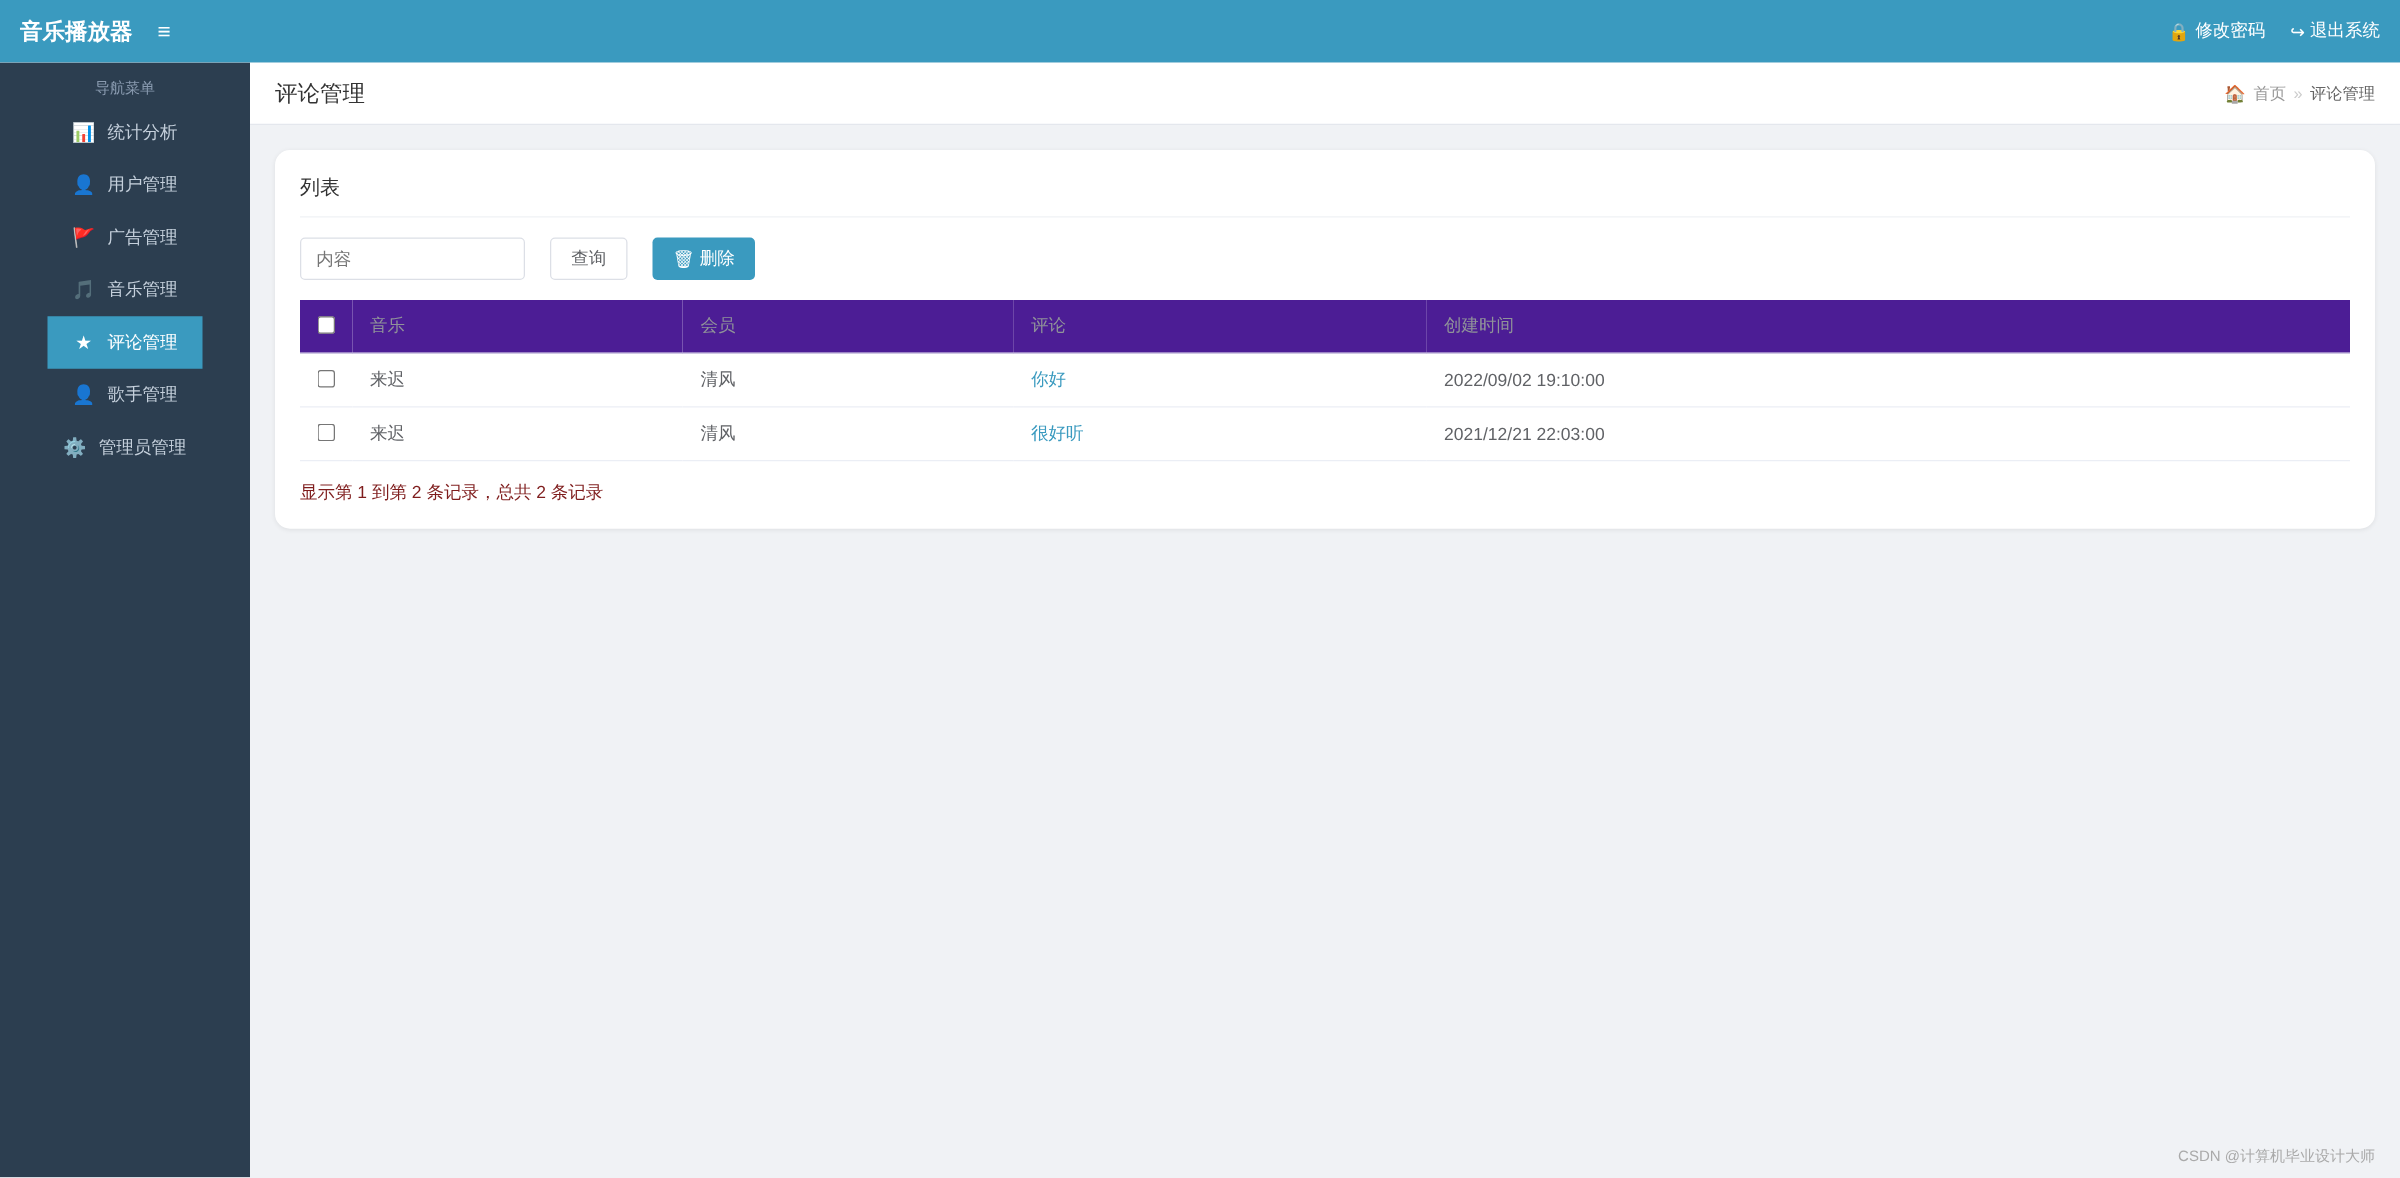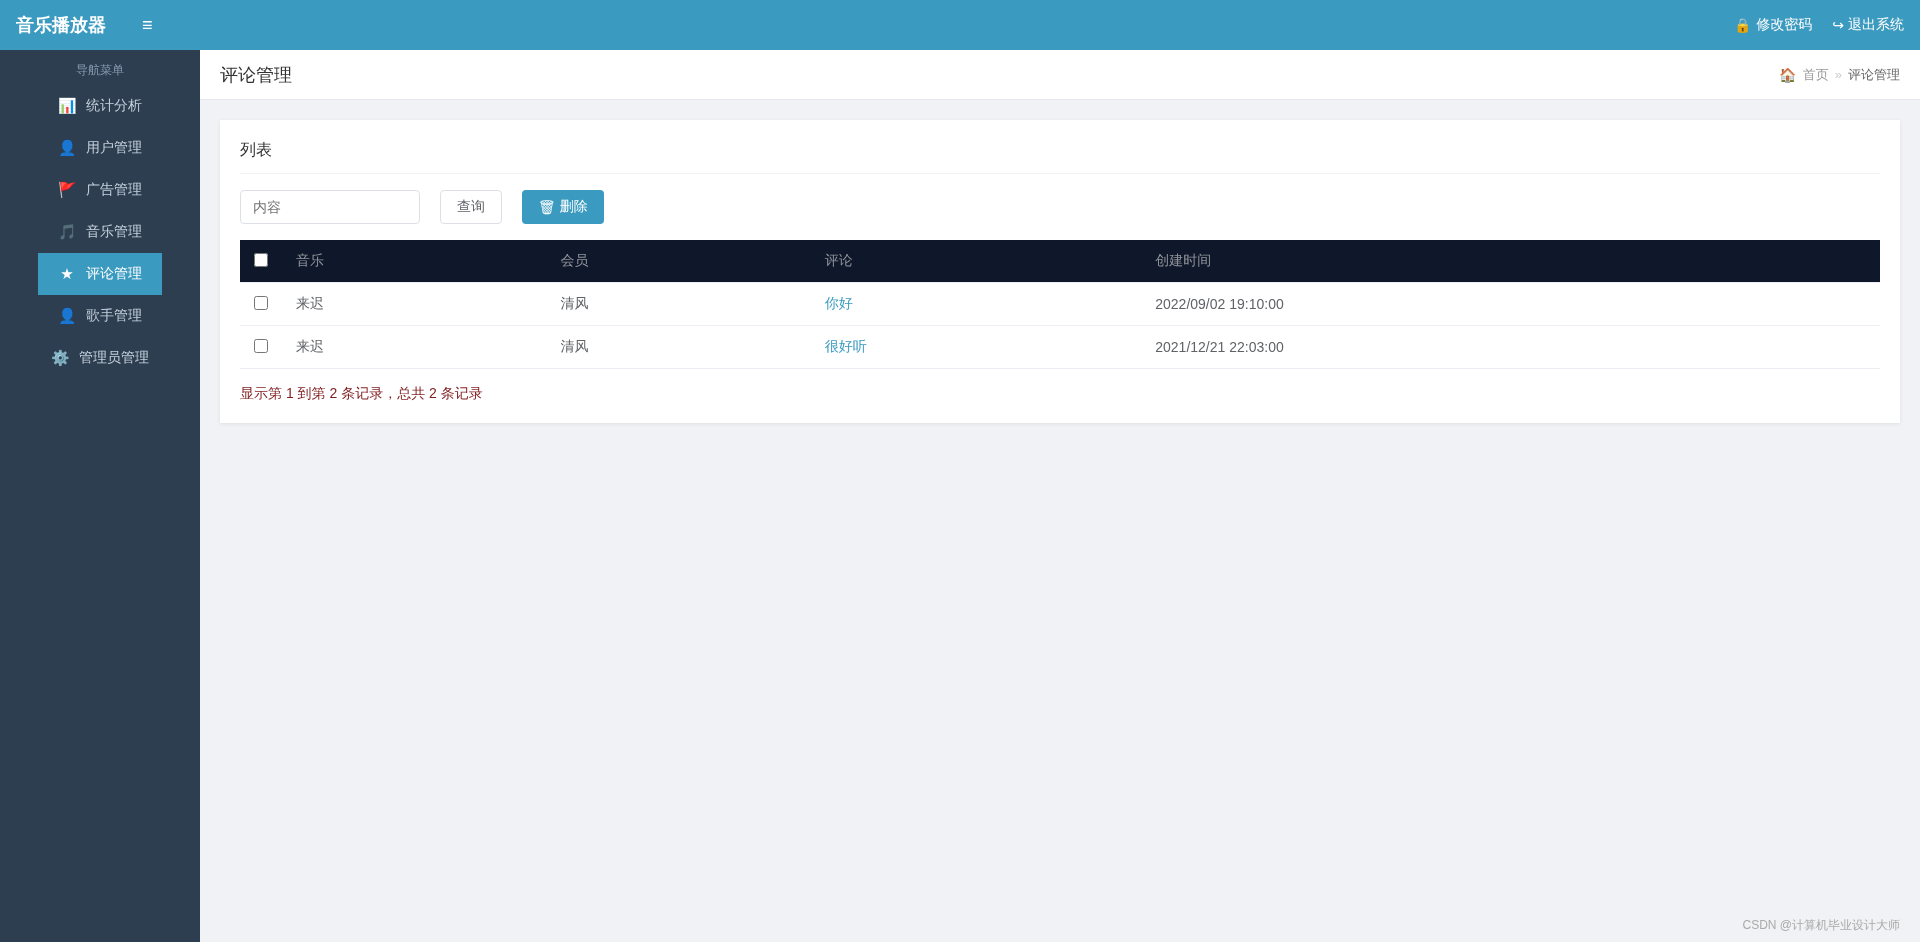--- a/index.html
+++ b/index.html
@@ -11,21 +11,20 @@
       height: 50px;
       display: flex;
       align-items: center;
       justify-content: space-between;
       padding: 0 16px;
       flex-shrink: 0;
     }
     .top-header-left {
       display: flex;
       align-items: center;
-      gap: 16px;
     }
     .app-title {
       color: #fff;
       font-size: 18px;
       font-weight: bold;
     }
     .menu-toggle {
       color: #fff;
       font-size: 18px;
       cursor: pointer;
@@ -118,21 +117,21 @@
     
     .content-area {
       flex: 1;
       padding: 20px;
       overflow-y: auto;
     }
 
     
     .card {
       background: #fff;
-      border-radius: 0;
+      border-radius: 12px;
       padding: 20px;
       box-shadow: 0 1px 4px rgba(0,0,0,0.08);
     }
     .card-title {
       font-size: 16px;
       color: #333;
       margin-bottom: 16px;
       padding-bottom: 12px;
       border-bottom: 1px solid #f0f2f5;
     }
@@ -180,21 +179,21 @@
       width: 100%;
       border-collapse: collapse;
     }
     .data-table th, .data-table td {
       padding: 12px 14px;
       text-align: left;
       border-bottom: 1px solid #ebeef5;
       font-size: 14px;
     }
     .data-table th {
-      background: #0f172a;
+      background: #4c1d95;
       color: #909399;
       font-weight: normal;
     }
     .data-table td { color: #606266; }
     .data-table td.link-cell { color: #3a9abf; cursor: pointer; }
 
     .checkbox-col { width: 40px; }
     .table-checkbox { cursor: pointer; width: 14px; height: 14px; }
 
     

